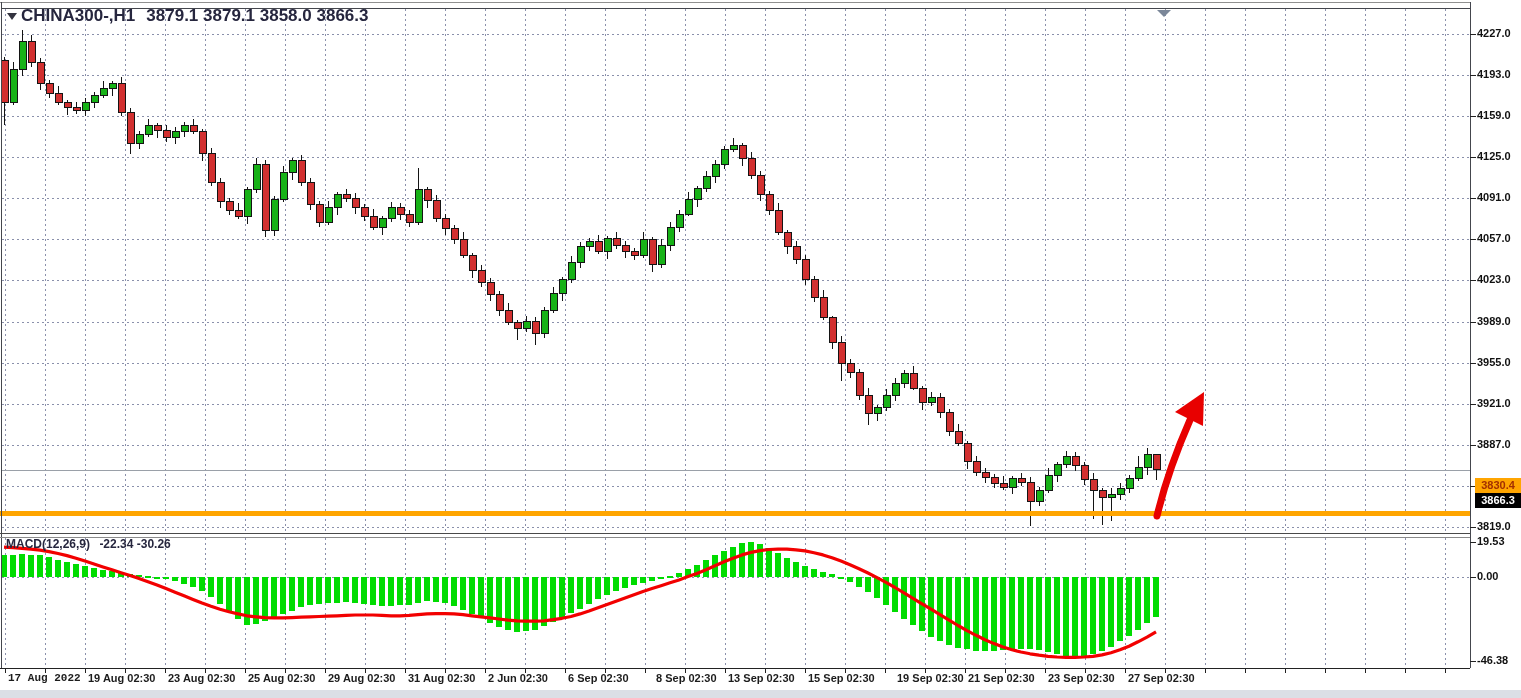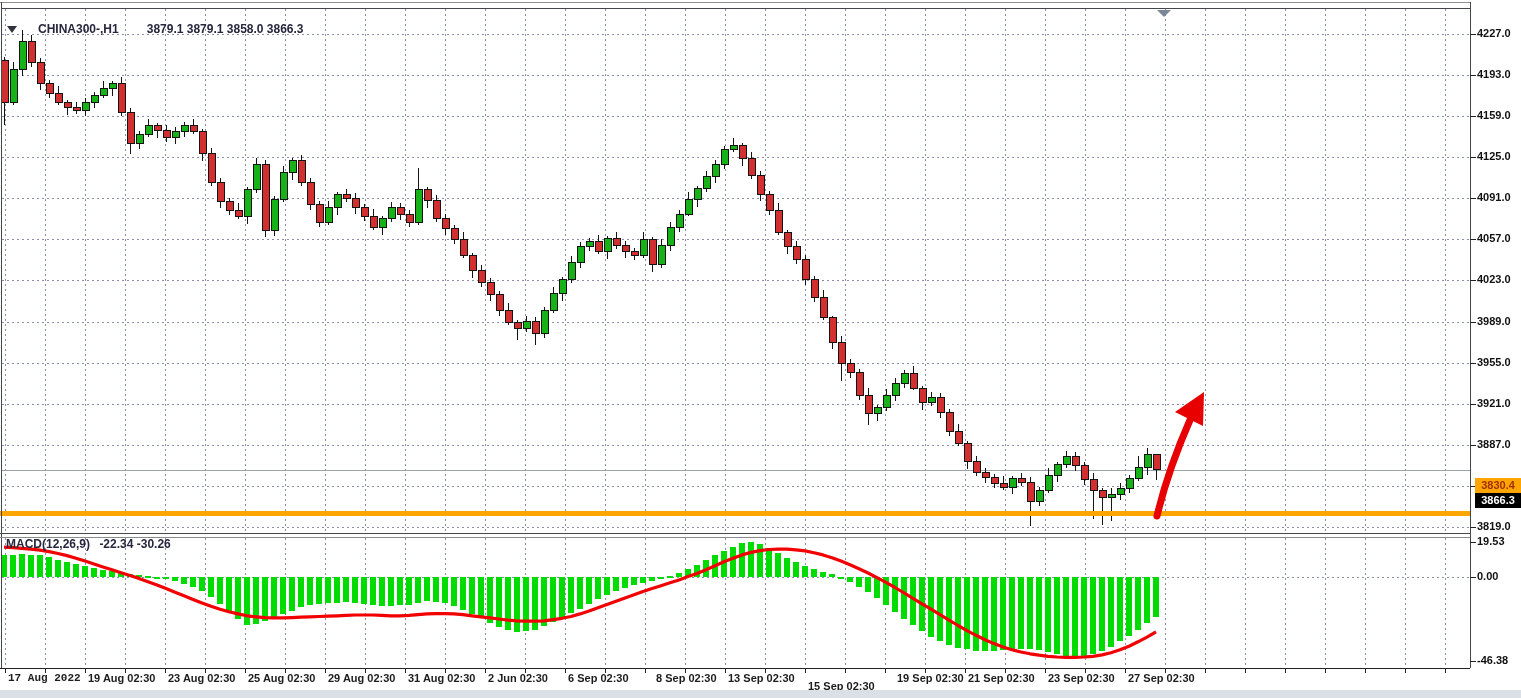--- a/index.html
+++ b/index.html
@@ -1,20 +1,20 @@
 <!DOCTYPE html>
 <html><head>
 <meta charset="utf-8">
 <style>
   html,body{margin:0;padding:0;background:#fff;}
   .screen{position:relative;width:1521px;height:698px;background:#ffffff;overflow:hidden;
           font-family:"Liberation Sans",sans-serif;}
   #chart-svg{position:absolute;left:0;top:0;}
-  .chart-title{position:absolute;left:7px;top:22px;font-size:12px;font-weight:700;color:#26263e;
-               white-space:nowrap;display:flex;align-items:center;gap:21px;}
+  .chart-title{position:absolute;left:7px;top:6px;font-size:17px;font-weight:700;color:#26263e;
+               white-space:nowrap;display:flex;align-items:center;gap:4px;}
   .tri{display:inline-block;width:0;height:0;border-left:5px solid transparent;
        border-right:5px solid transparent;border-top:7px solid #33333f;}
   .ohlc{margin-left:7px;}
   .macd-title{position:absolute;left:6px;top:537px;font-size:12px;font-weight:700;color:#26263e;
               white-space:nowrap;}
   .macd-title .vals{margin-left:6px;}
   .axis-label{position:absolute;left:1477px;width:46px;font-size:11px;font-weight:700;
               color:#111;white-space:nowrap;}
   .date-label{position:absolute;top:672px;font-size:11px;font-weight:700;color:#1c1c1c;white-space:nowrap;}
   .badge{position:absolute;left:1475px;width:46px;height:15px;font-size:11px;font-weight:700;
@@ -623,21 +623,21 @@
       <div class="date-label" style="left: 8px; font-family: Liberation Mono, monospace;">17 Aug 2022</div>
       <div class="date-label" style="left: 88px;">19 Aug 02:30</div>
       <div class="date-label" style="left: 168px;">23 Aug 02:30</div>
       <div class="date-label" style="left: 248px;">25 Aug 02:30</div>
       <div class="date-label" style="left: 328px;">29 Aug 02:30</div>
       <div class="date-label" style="left: 408px;">31 Aug 02:30</div>
       <div class="date-label" style="left: 488px;">2 Jun 02:30</div>
       <div class="date-label" style="left: 568px;">6 Sep 02:30</div>
       <div class="date-label" style="left: 656px;">8 Sep 02:30</div>
       <div class="date-label" style="left: 728px;">13 Sep 02:30</div>
-      <div class="date-label" style="left: 808px; margin-top: 8px;">15 Sep 02:30</div>
+      <div class="date-label" style="left: 808px;">15 Sep 02:30</div>
       <div class="date-label" style="left: 897px; text-align: center;">19 Sep 02:30</div>
       <div class="date-label" style="left: 968px;">21 Sep 02:30</div>
       <div class="date-label" style="left: 1048px;">23 Sep 02:30</div>
       <div class="date-label" style="left: 1128px;">27 Sep 02:30</div>
     </div>
 
   <div class="badge badge-current" style="top:462px">3866.3</div>
   <div class="badge badge-line" style="top:478px">3830.4</div>
 
   <div class="bottom-strip"></div>

